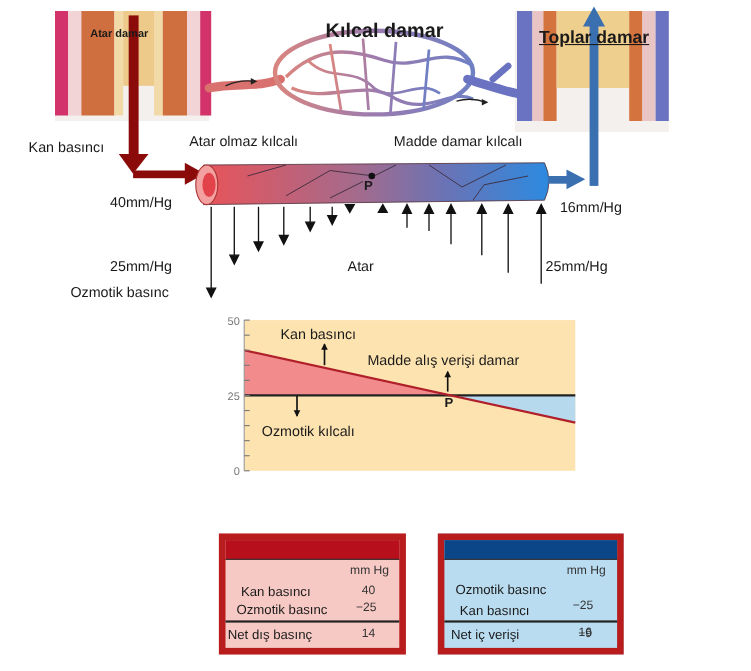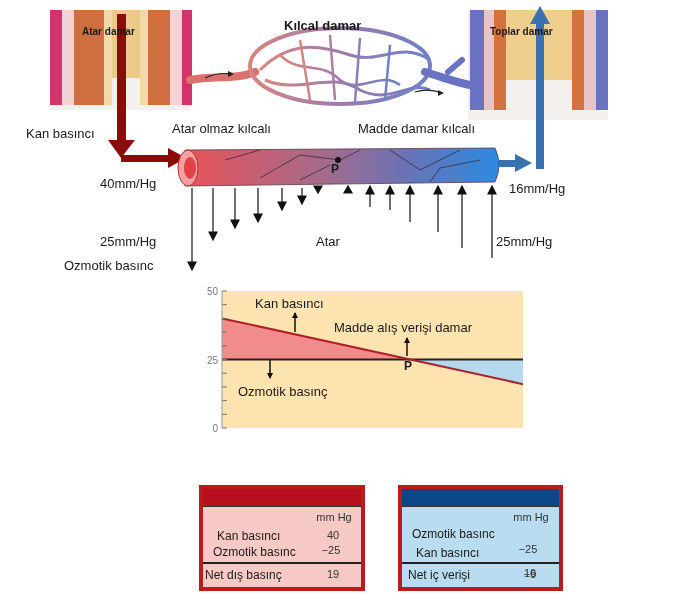--- a/index.html
+++ b/index.html
@@ -2,21 +2,21 @@
 <html><head>
 <meta charset="utf-8">
 <style>
   html, body { margin:0; padding:0; background:#ffffff; }
   body { width:683px; height:610px; position:relative; overflow:hidden;
          font-family:"Liberation Sans", sans-serif; color:#1a1a1a; }
   .abs { position:absolute; }
   .lbl { position:absolute; font-size:13px; white-space:nowrap; color:#1a1a1a; }
   .bold { font-weight:bold; }
   svg { position:absolute; left:0; top:0; }
-  .tbl { position:absolute; border:4px solid #b91c1c; }
+  .tbl { position:absolute; border:6px solid #b91c1c; }
   .tbl .hdr { height:17px; border-bottom:1px solid #333; }
   .tbl .row { position:absolute; font-size:12px; white-space:nowrap; }
   .tbl .num { position:absolute; font-size:11px; color:#333; text-align:center; width:40px; }
 </style>
 </head>
 <body>
 
 <svg width="683" height="290">
   <defs>
     <linearGradient id="capGrad" x1="0" x2="1" y1="0" y2="0">
@@ -120,22 +120,22 @@
     <line x1="438" y1="232" x2="438" y2="190"></line>
       <polygon points="434,194 442,194 438,186"></polygon>
     <line x1="462" y1="248" x2="462" y2="190"></line>
       <polygon points="458,194 466,194 462,186"></polygon>
     <line x1="492" y1="258" x2="492" y2="190"></line>
       <polygon points="488,194 496,194 492,186"></polygon>
   </g>
 </svg>
 
 <div class="lbl bold" style="left:82px;top:26px;font-size:10px;">Atar damar</div>
-<div class="lbl bold" style="left:284px;top:18px;font-size:13px;">Kılcal damar</div>
-<div class="lbl bold" style="left:490px;top:26px;font-size:10px;">Toplar damar</div>
+<div class="lbl bold" style="left:296px;top:18px;font-size:18px;">Kılcal damar</div>
+<div class="lbl bold" style="left:490px;top:26px;font-size:16px;text-decoration:underline;">Toplar damar</div>
 
 <div class="lbl" style="left:26px;top:126px;">Kan basıncı</div>
 <div class="lbl" style="left:172px;top:121px;">Atar olmaz kılcalı</div>
 <div class="lbl" style="left:358px;top:121px;">Madde damar kılcalı</div>
 <div class="lbl" style="left:100px;top:176px;">40mm/Hg</div>
 <div class="lbl" style="left:100px;top:234px;">25mm/Hg</div>
 <div class="lbl" style="left:64px;top:258px;">Ozmotik basınc</div>
 <div class="lbl bold" style="left:331px;top:162px;font-size:12px;">P</div>
 <div class="lbl" style="left:316px;top:234px;">Atar</div>
 <div class="lbl" style="left:509px;top:181px;text-align:right;">16mm/Hg</div>
@@ -164,33 +164,33 @@
     <text x="218" y="295" text-anchor="end" font-size="10" fill="#777" font-family="Liberation Sans, sans-serif">50</text>
     <line x1="295" y1="332" x2="295" y2="313" stroke="#111" stroke-width="1.5"></line>
     <polygon points="292,318 298,318 295,312" fill="#111"></polygon>
     <line x1="407" y1="356" x2="407" y2="338" stroke="#111" stroke-width="1.5"></line>
     <polygon points="404,343 410,343 407,337" fill="#111"></polygon>
     <line x1="270" y1="360" x2="270" y2="378" stroke="#111" stroke-width="1.5"></line>
     <polygon points="267,373 273,373 270,379" fill="#111"></polygon>
   </svg>
 <div class="lbl" style="left:255px;top:296px;">Kan basıncı</div>
 <div class="lbl" style="left:334px;top:320px;">Madde alış verişi damar</div>
-<div class="lbl" style="left:238px;top:384px;">Ozmotik basınç</div>
+<div class="lbl" style="left:238px;top:384px;">Ozmotik kılcalı</div>
 <div class="lbl bold" style="left:404px;top:359px;font-size:12px;">P</div>
 
 <div class="tbl" style="left:199px;top:485px;width:158px;height:98px;background:#f7c9c4;">
   <div class="hdr" style="background:#b70f1c;"></div>
   <div class="num" style="left:108px;top:22px;font-size:11px;width:46px;">mm Hg</div>
   <div class="row" style="left:14px;top:40px;">Kan basıncı</div>
   <div class="num" style="left:110px;top:40px;">40</div>
   <div class="row" style="left:10px;top:56px;">Ozmotik basınc</div>
   <div class="num" style="left:108px;top:55px;">−25</div>
   <div class="abs" style="left:0;top:73px;width:158px;height:2px;background:#222;"></div>
   <div class="row" style="left:2px;top:79px;">Net dış basınç</div>
-  <div class="num" style="left:110px;top:79px;">19</div>
+  <div class="num" style="left:110px;top:79px;">14</div>
 </div>
 
 <div class="tbl" style="left:398px;top:485px;width:157px;height:98px;background:#b9dcf0;">
   <div class="hdr" style="background:#0a4688;"></div>
   <div class="num" style="left:106px;top:22px;font-size:11px;width:46px;">mm Hg</div>
   <div class="row" style="left:10px;top:38px;">Ozmotik basınc</div>
   <div class="num" style="left:108px;top:40px;margin-top:38px;">16</div>
   <div class="row" style="left:14px;top:57px;">Kan basıncı</div>
   <div class="num" style="left:106px;top:54px;">−25</div>
   <div class="abs" style="left:0;top:73px;width:157px;height:2px;background:#222;"></div>

